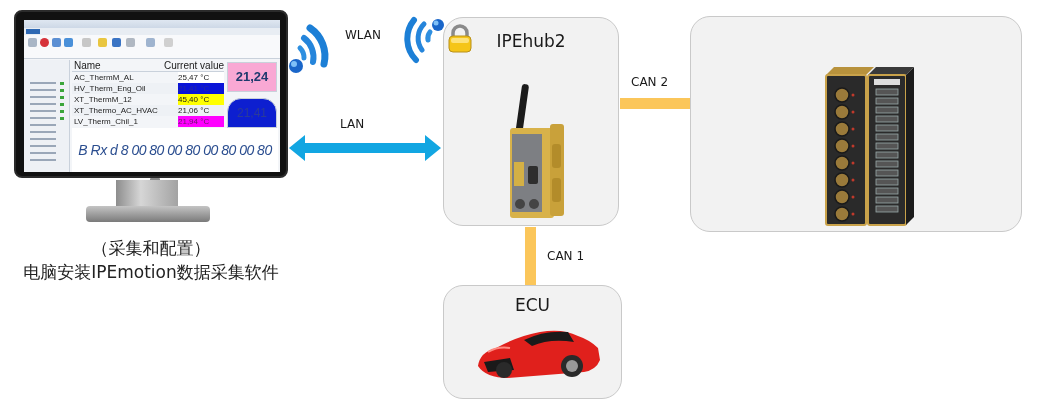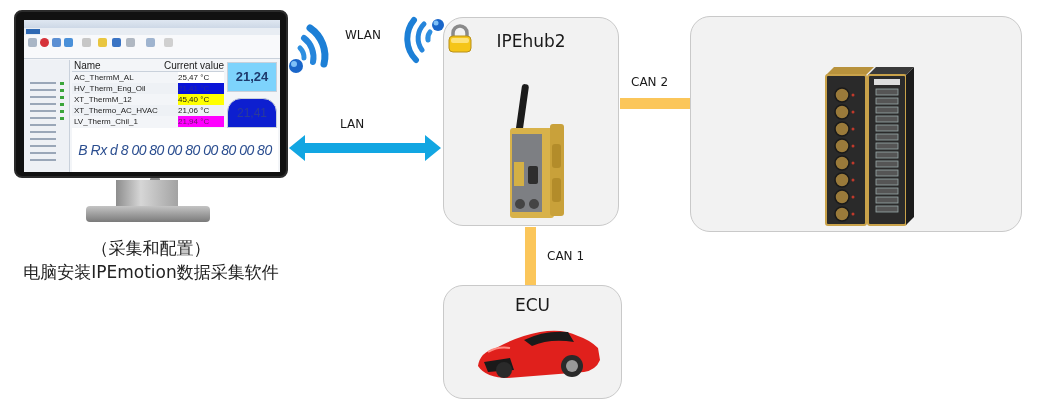--- a/index.html
+++ b/index.html
@@ -16,21 +16,21 @@
   .ribbon { left:0; top:15px; width:100%; height:24px; background:#f8f9fb; border-bottom:1px solid #c9d1db; }
   .rib-btn { top:3px; width:9px; height:9px; border-radius:2px; }
   .sidepanel { left:0; top:40px; width:46px; height:112px; background:#eef1f5; border-right:1px solid #c9d1db; }
   .side-line { left:6px; height:2px; width:26px; background:#9aa7b8; }
   .side-chk { left:36px; width:4px; height:3px; background:#3aa53a; }
   .tbl { left:48px; top:40px; width:152px; }
   .tbl-row { position: relative; height:11px; font-size:8px; line-height:11px; white-space:nowrap; }
   .tbl-row .nm { position:absolute; left:2px; color:#222; font-family:"Liberation Sans", sans-serif; }
   .tbl-row .vl { position:absolute; right:0; width:46px; text-align:left; padding-right:2px; font-family:"Liberation Sans", sans-serif; }
   .tbl-head { height:12px; border-bottom:1px solid #c9d1db; font-size:10px; }
-  .gauge1 { left:203px; top:42px; width:50px; height:30px; background:#7dd3fc; border:1px solid #c9d1db; text-align:center; }
+  .gauge1 { left:203px; top:42px; width:50px; height:30px; background:#f9a8d4; border:1px solid #c9d1db; text-align:center; }
   .gauge1 span { font-size:13px; font-weight:bold; color:#1e3a6d; line-height:28px; font-family:"Liberation Sans", sans-serif; }
   .gauge2 { left:203px; top:78px; width:50px; height:30px; background:#0d1fd0; border:1px solid #c9d1db; border-radius:14px 14px 0 0; text-align:center; }
   .gauge2 span { font-size:12px; color:#2a3a9a; line-height:28px; font-family:"Liberation Sans", sans-serif; }
   .trace { left:48px; top:108px; width:206px; height:44px; background:#fff; text-align:center; }
   .trace span { font-size:14px; color:#2a4d8f; line-height:44px; letter-spacing:-0.5px; font-family:"Liberation Sans", sans-serif;font-style:italic; }
   .logo-dot { left:134px; top:166px; width:10px; height:3px; background:#888; border-radius:1px; }
   .neck { left:116px; top:180px; width:62px; height:28px; background:linear-gradient(90deg,#8d8d8d,#d6d6d6 40%,#a3a3a3); }
   .base { left:86px; top:206px; width:124px; height:16px; border-radius:4px; background:linear-gradient(#c4c4c4,#7a7a7a); }
 
   .pc-caption { left:0; top:236px; width:302px; text-align:center; font-size:17px; line-height:24px; color:#222; }

